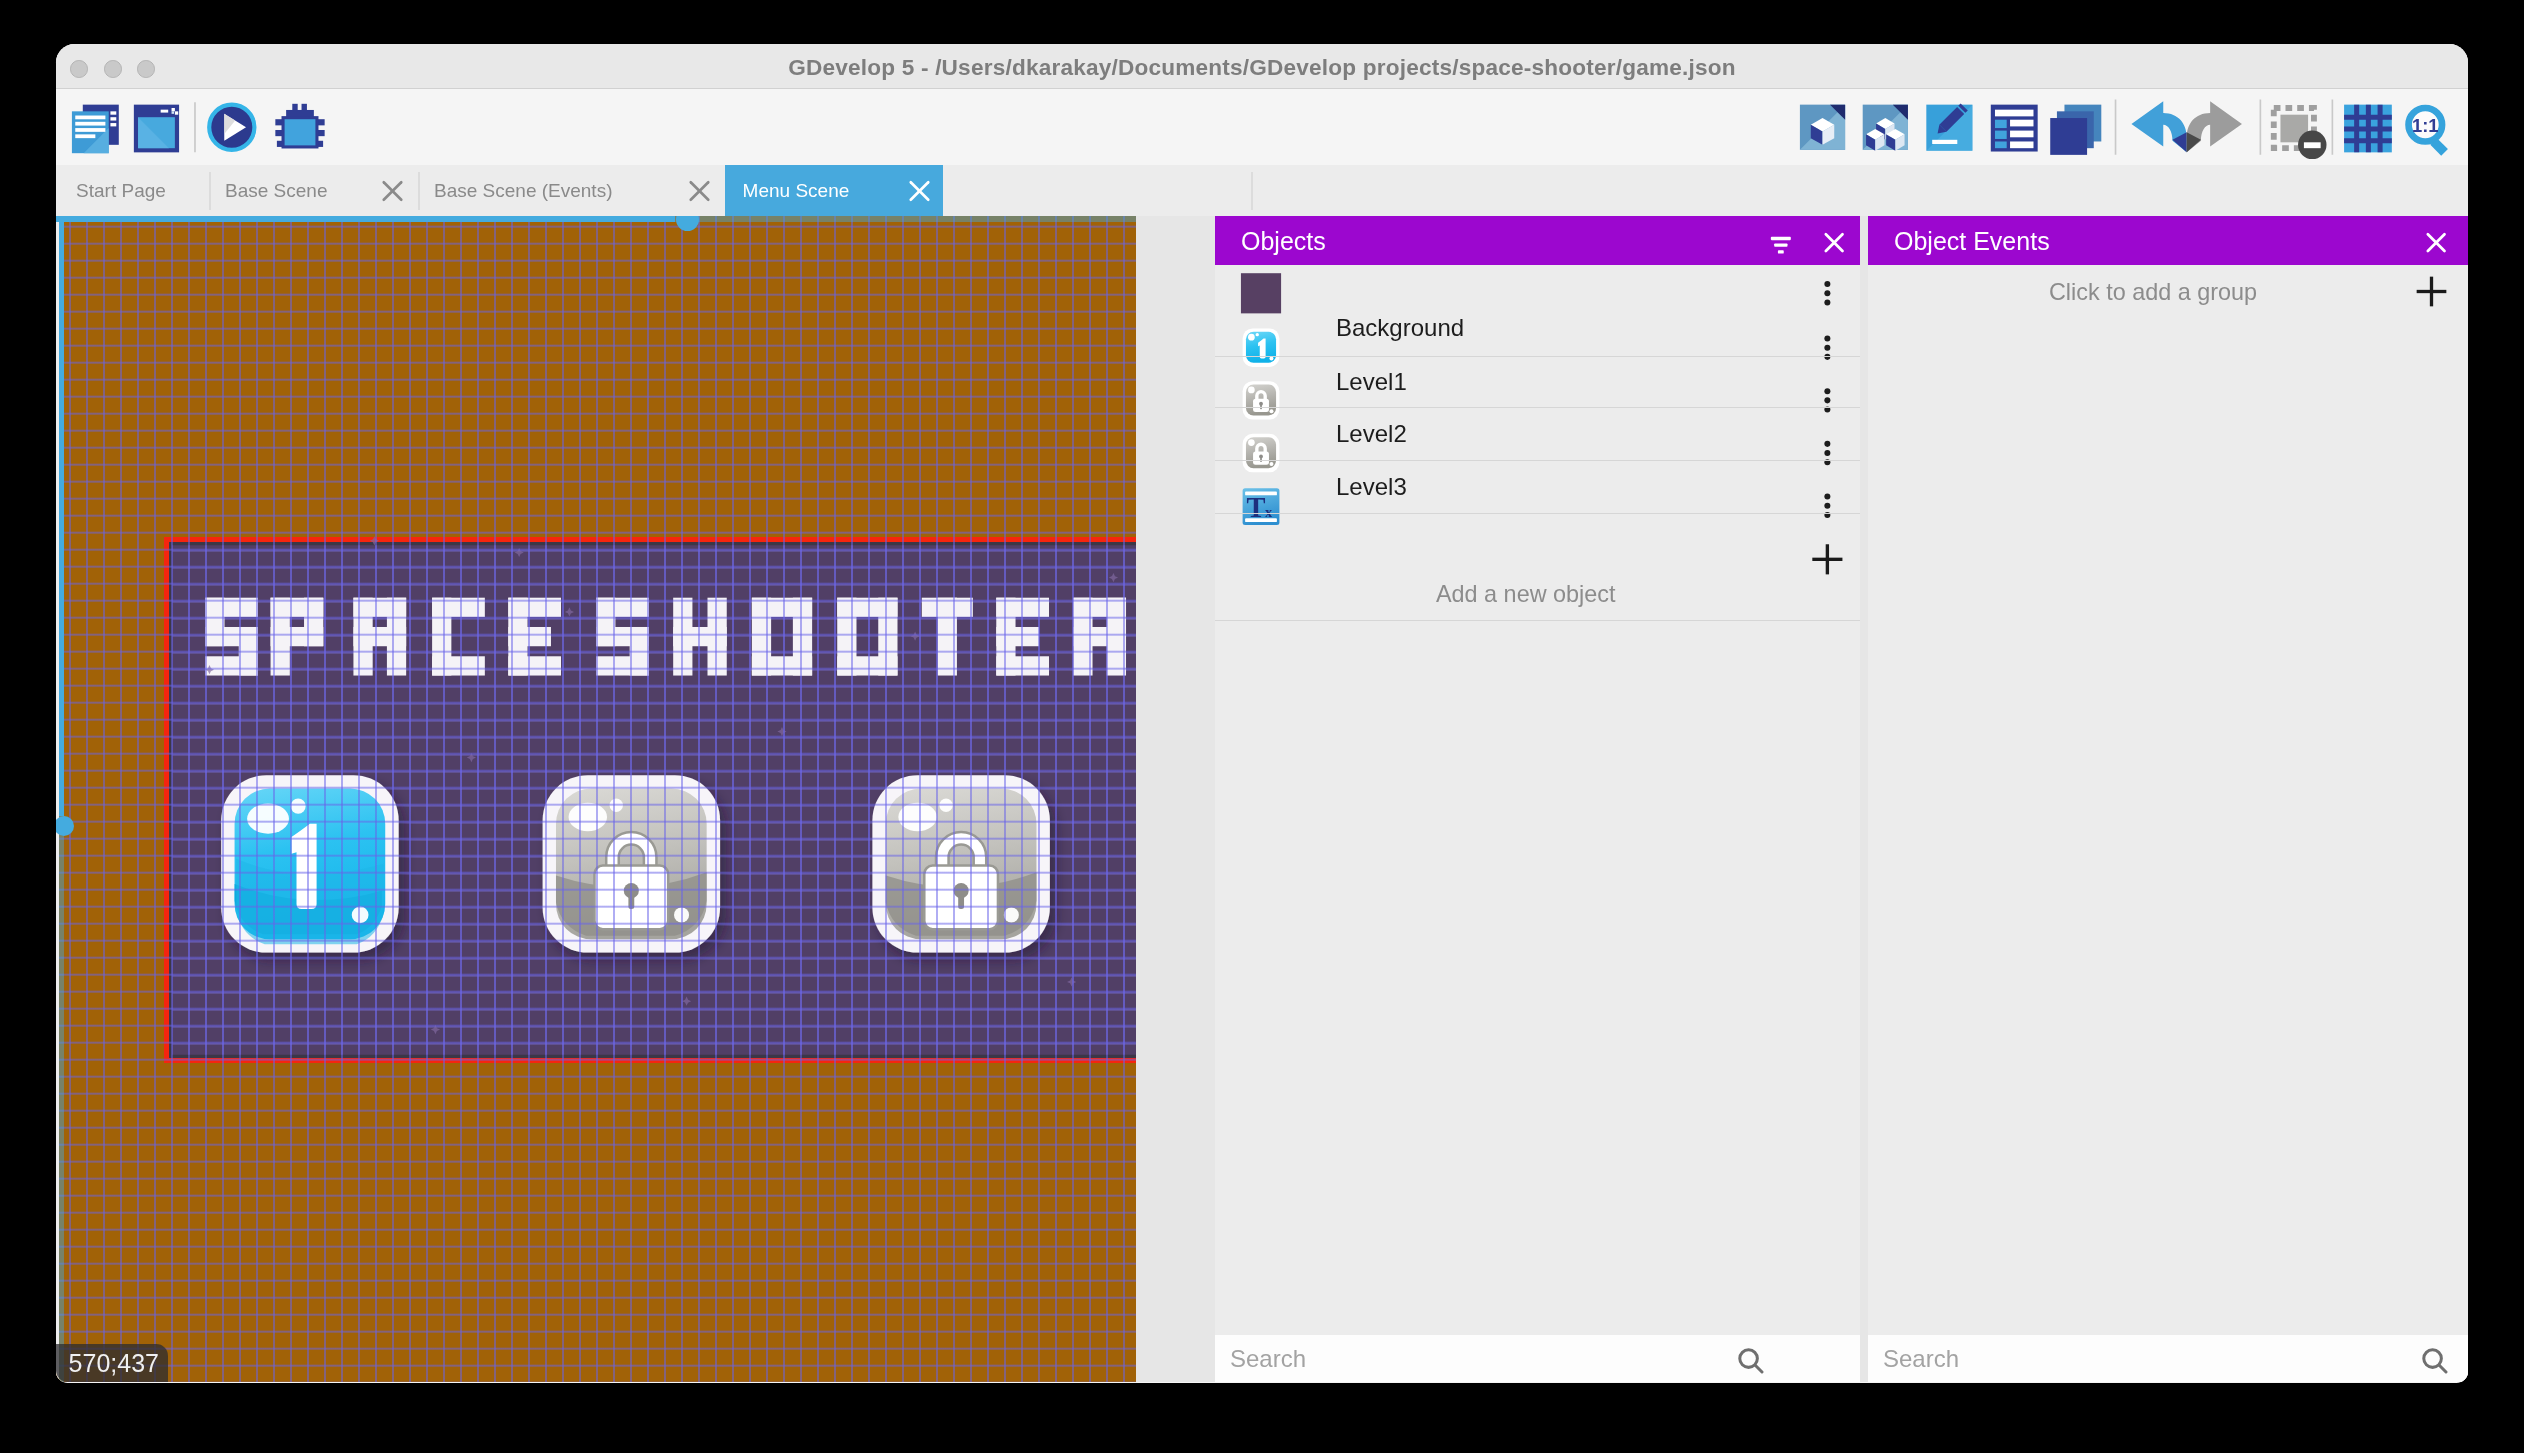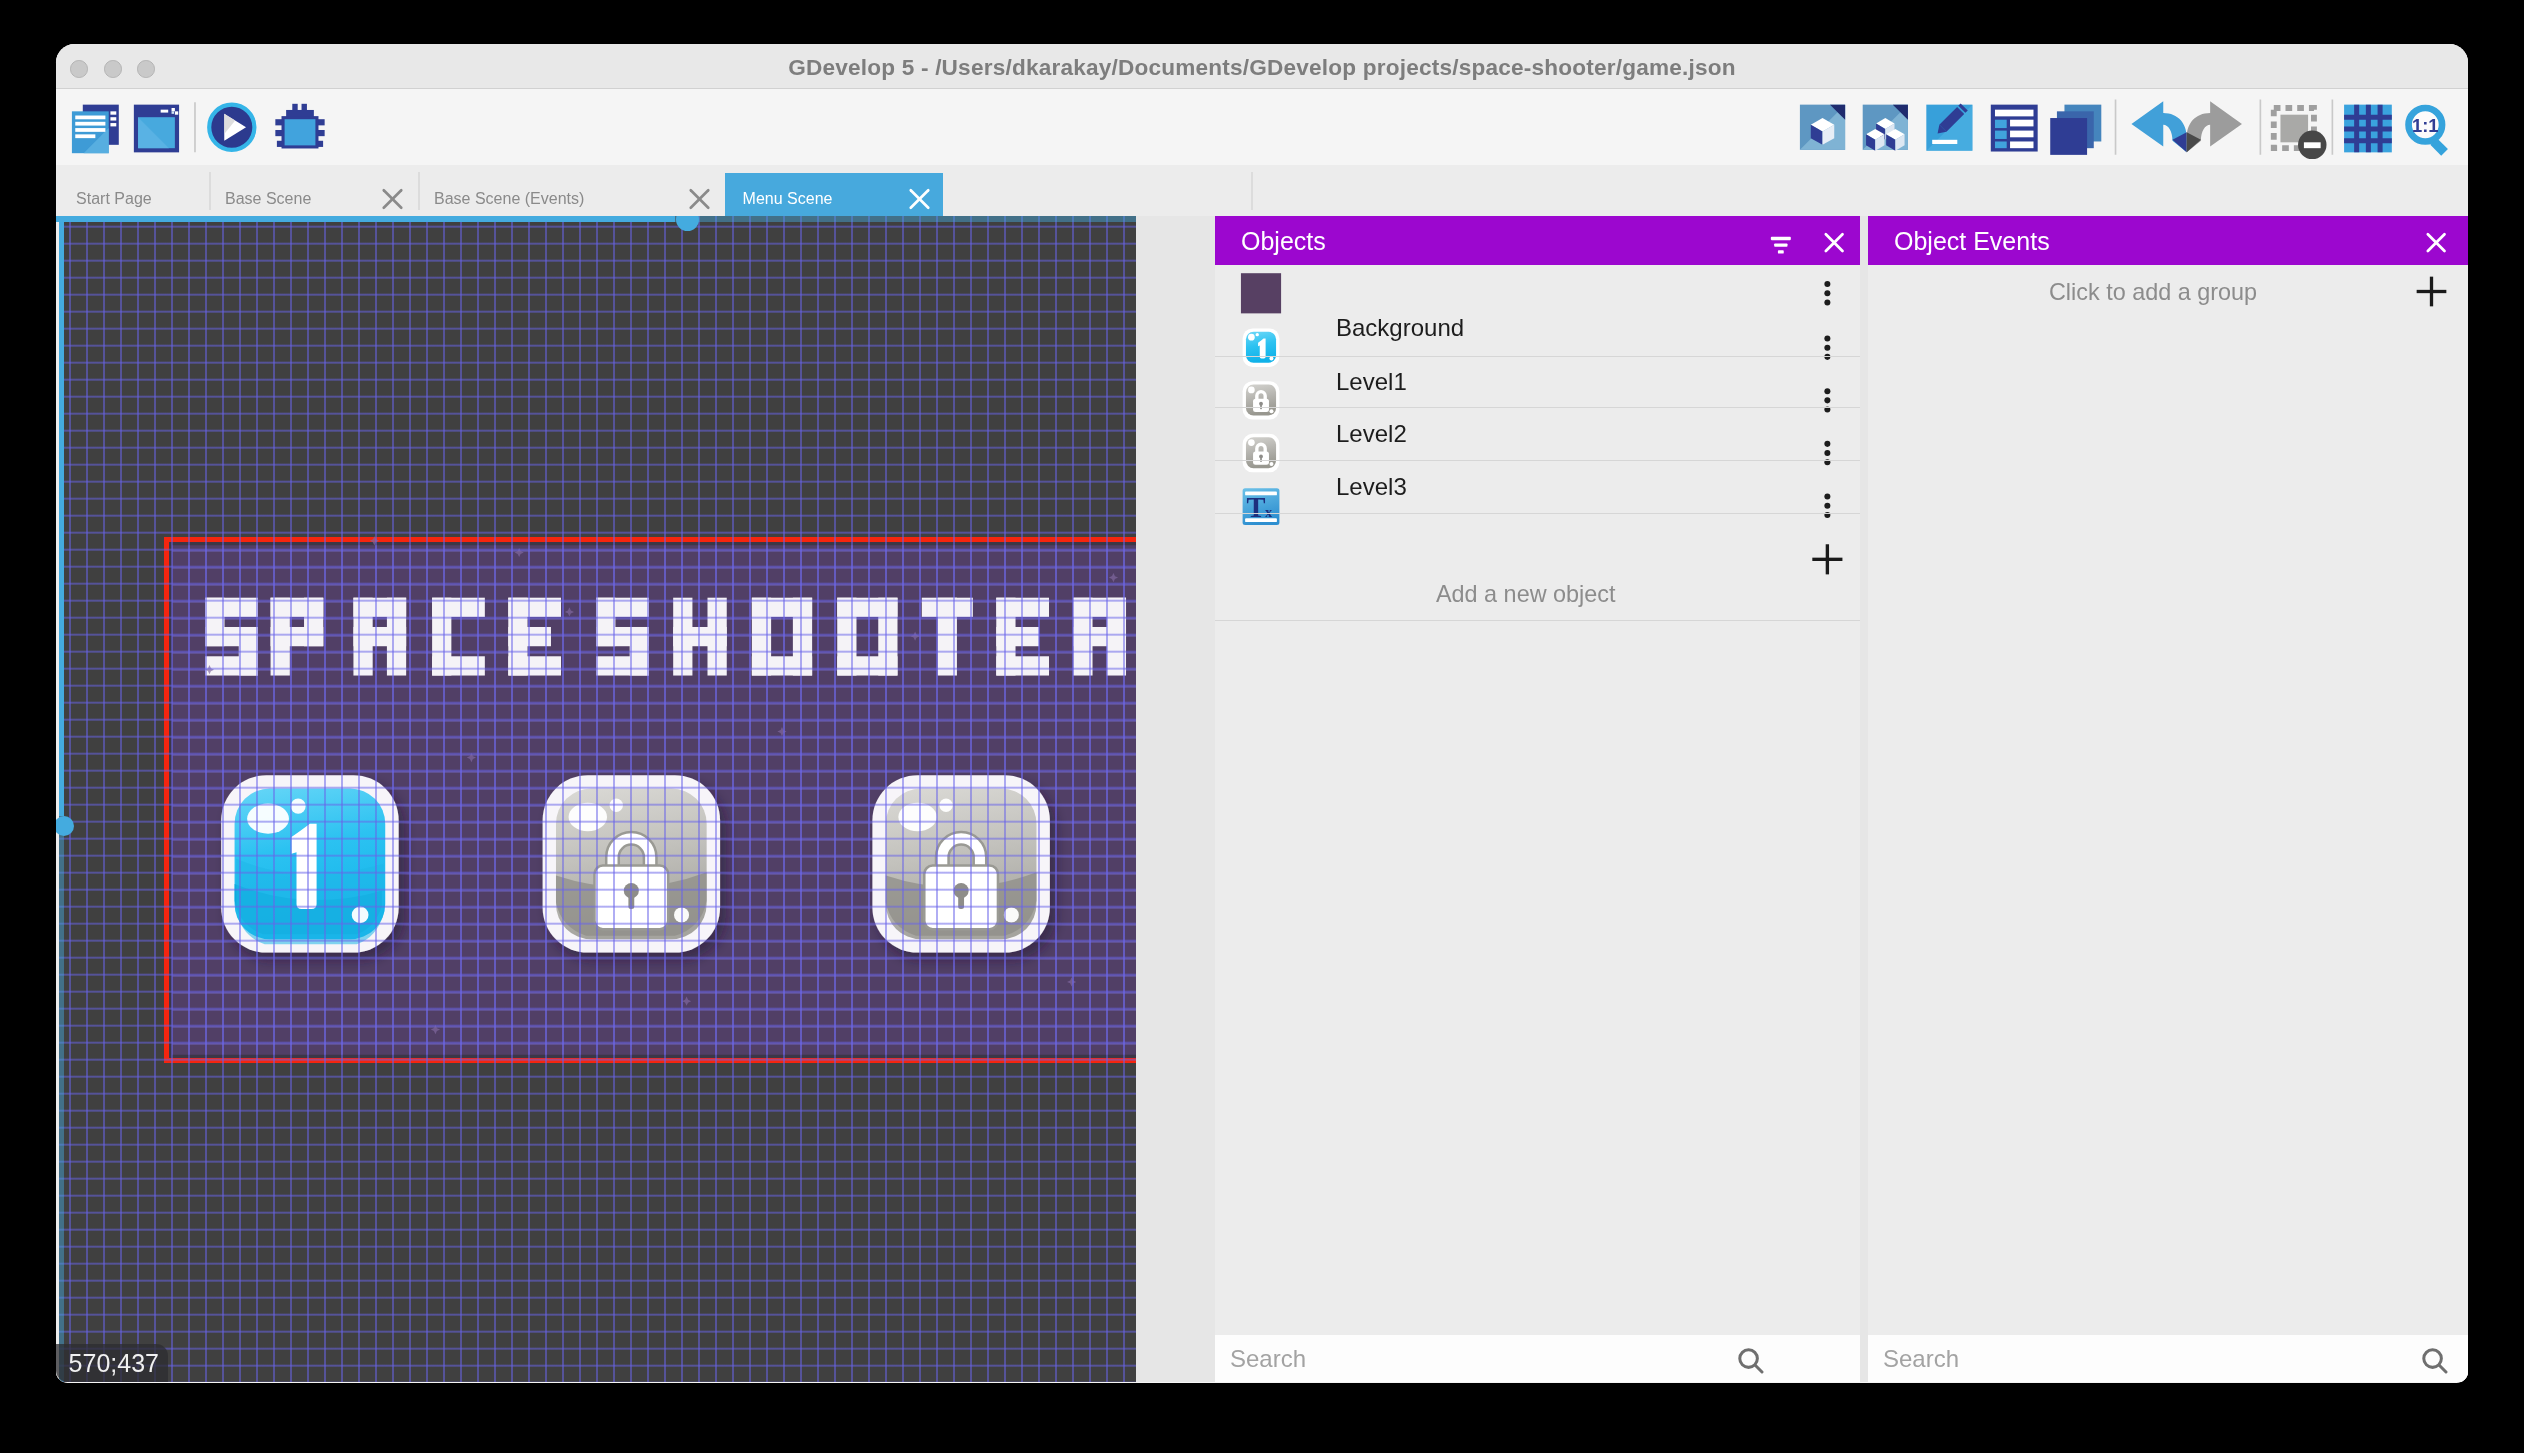--- a/index.html
+++ b/index.html
@@ -4,25 +4,25 @@
 * { margin:0; padding:0; box-sizing:border-box; }
 html,body { width:2525px; height:1453px; background:#000; font-family:"Liberation Sans", sans-serif; }
 #win { position:absolute; left:56px; top:44px; width:2412px; height:1339px; background:#f5f5f5;
   border-radius:18.4px 18.4px 11.7px 11.7px; overflow:hidden; }
 #titlebar { position:absolute; left:0; top:0; width:100%; height:45px; background:#e8e8e8; border-bottom:1.7px solid #d1d1d1; }
 .tl { position:absolute; top:16px; width:17.6px; height:17.6px; border-radius:50%; background:#c9c9c9; border:0.8px solid #b4b4b4; }
 #wtitle { position:absolute; top:0; left:0; width:100%; height:45px; line-height:47px; text-align:center;
   font-size:22.6px; font-weight:bold; color:#7d7d7d; letter-spacing:0.2px; }
 #toolbar { position:absolute; left:0; top:47px; width:100%; height:75px; background:#f5f5f5;text-align:center; }
 #tabbar { position:absolute; left:0; top:121px; width:100%; height:51px; background:#ececec; }
-.tab { position:absolute; top:8px; height:51px; color:#8a8a8a; font-size:16px; }
+.tab { position:absolute; top:0; height:51px; color:#8a8a8a; font-size:19px; }
 .tab .lbl { position:absolute; top:50%; transform:translateY(-50%); white-space:nowrap; }
 .tabsep { position:absolute; top:6.7px; height:38px; width:1.7px; background:#dcdcdc; }
 #content { position:absolute; left:0; top:172px; width:100%; height:1166px; background:#e6e6e6; }
-#canvas { position:absolute; left:0; top:0; width:1080px; height:1166px; background:#404040; overflow:hidden; }
+#canvas { position:absolute; left:0; top:0; width:1080px; height:1166px; background:#a16207; overflow:hidden; }
 #grid { position:absolute; left:0; top:0; width:1154px; height:1166px;
   background-image:linear-gradient(to right, rgba(104,99,233,0.52) 1.7px, transparent 1.7px),linear-gradient(to bottom, rgba(104,99,233,0.52) 1.7px, transparent 1.7px); background-size:17px 17px; background-position:13px 0px, 0px 9.7px; }
 #scene { position:absolute; left:108px; top:321px; width:983px; height:526px; background:#513f66; border:5.9px solid #f5250f; box-shadow:inset 0 0 0 3.3px #3c3747;
   background-image:linear-gradient(to right, rgba(130,122,245,0.30) 1.7px, transparent 1.7px),linear-gradient(to bottom, rgba(130,122,245,0.30) 1.7px, transparent 1.7px);
   background-size:17px 17px; background-position:2px 0px, 0px 8px; }
 .panel { position:absolute; top:0; height:1166px; background:#ececec; }
 .phead { position:absolute; left:0; top:0px; width:100%; height:49px; background:#9c07cf; color:#fff; font-size:25px; }
 .phead .t { position:absolute; left:26px; top:50%; transform:translateY(-50%); }
 .row { position:absolute; left:0; width:100%; border-bottom:1.7px solid #d6d6d6;margin-top:35px; }
 .rowtxt { position:absolute; left:121px; top:50%; transform:translateY(-50%); font-size:24px; color:#1d1d1d; }

